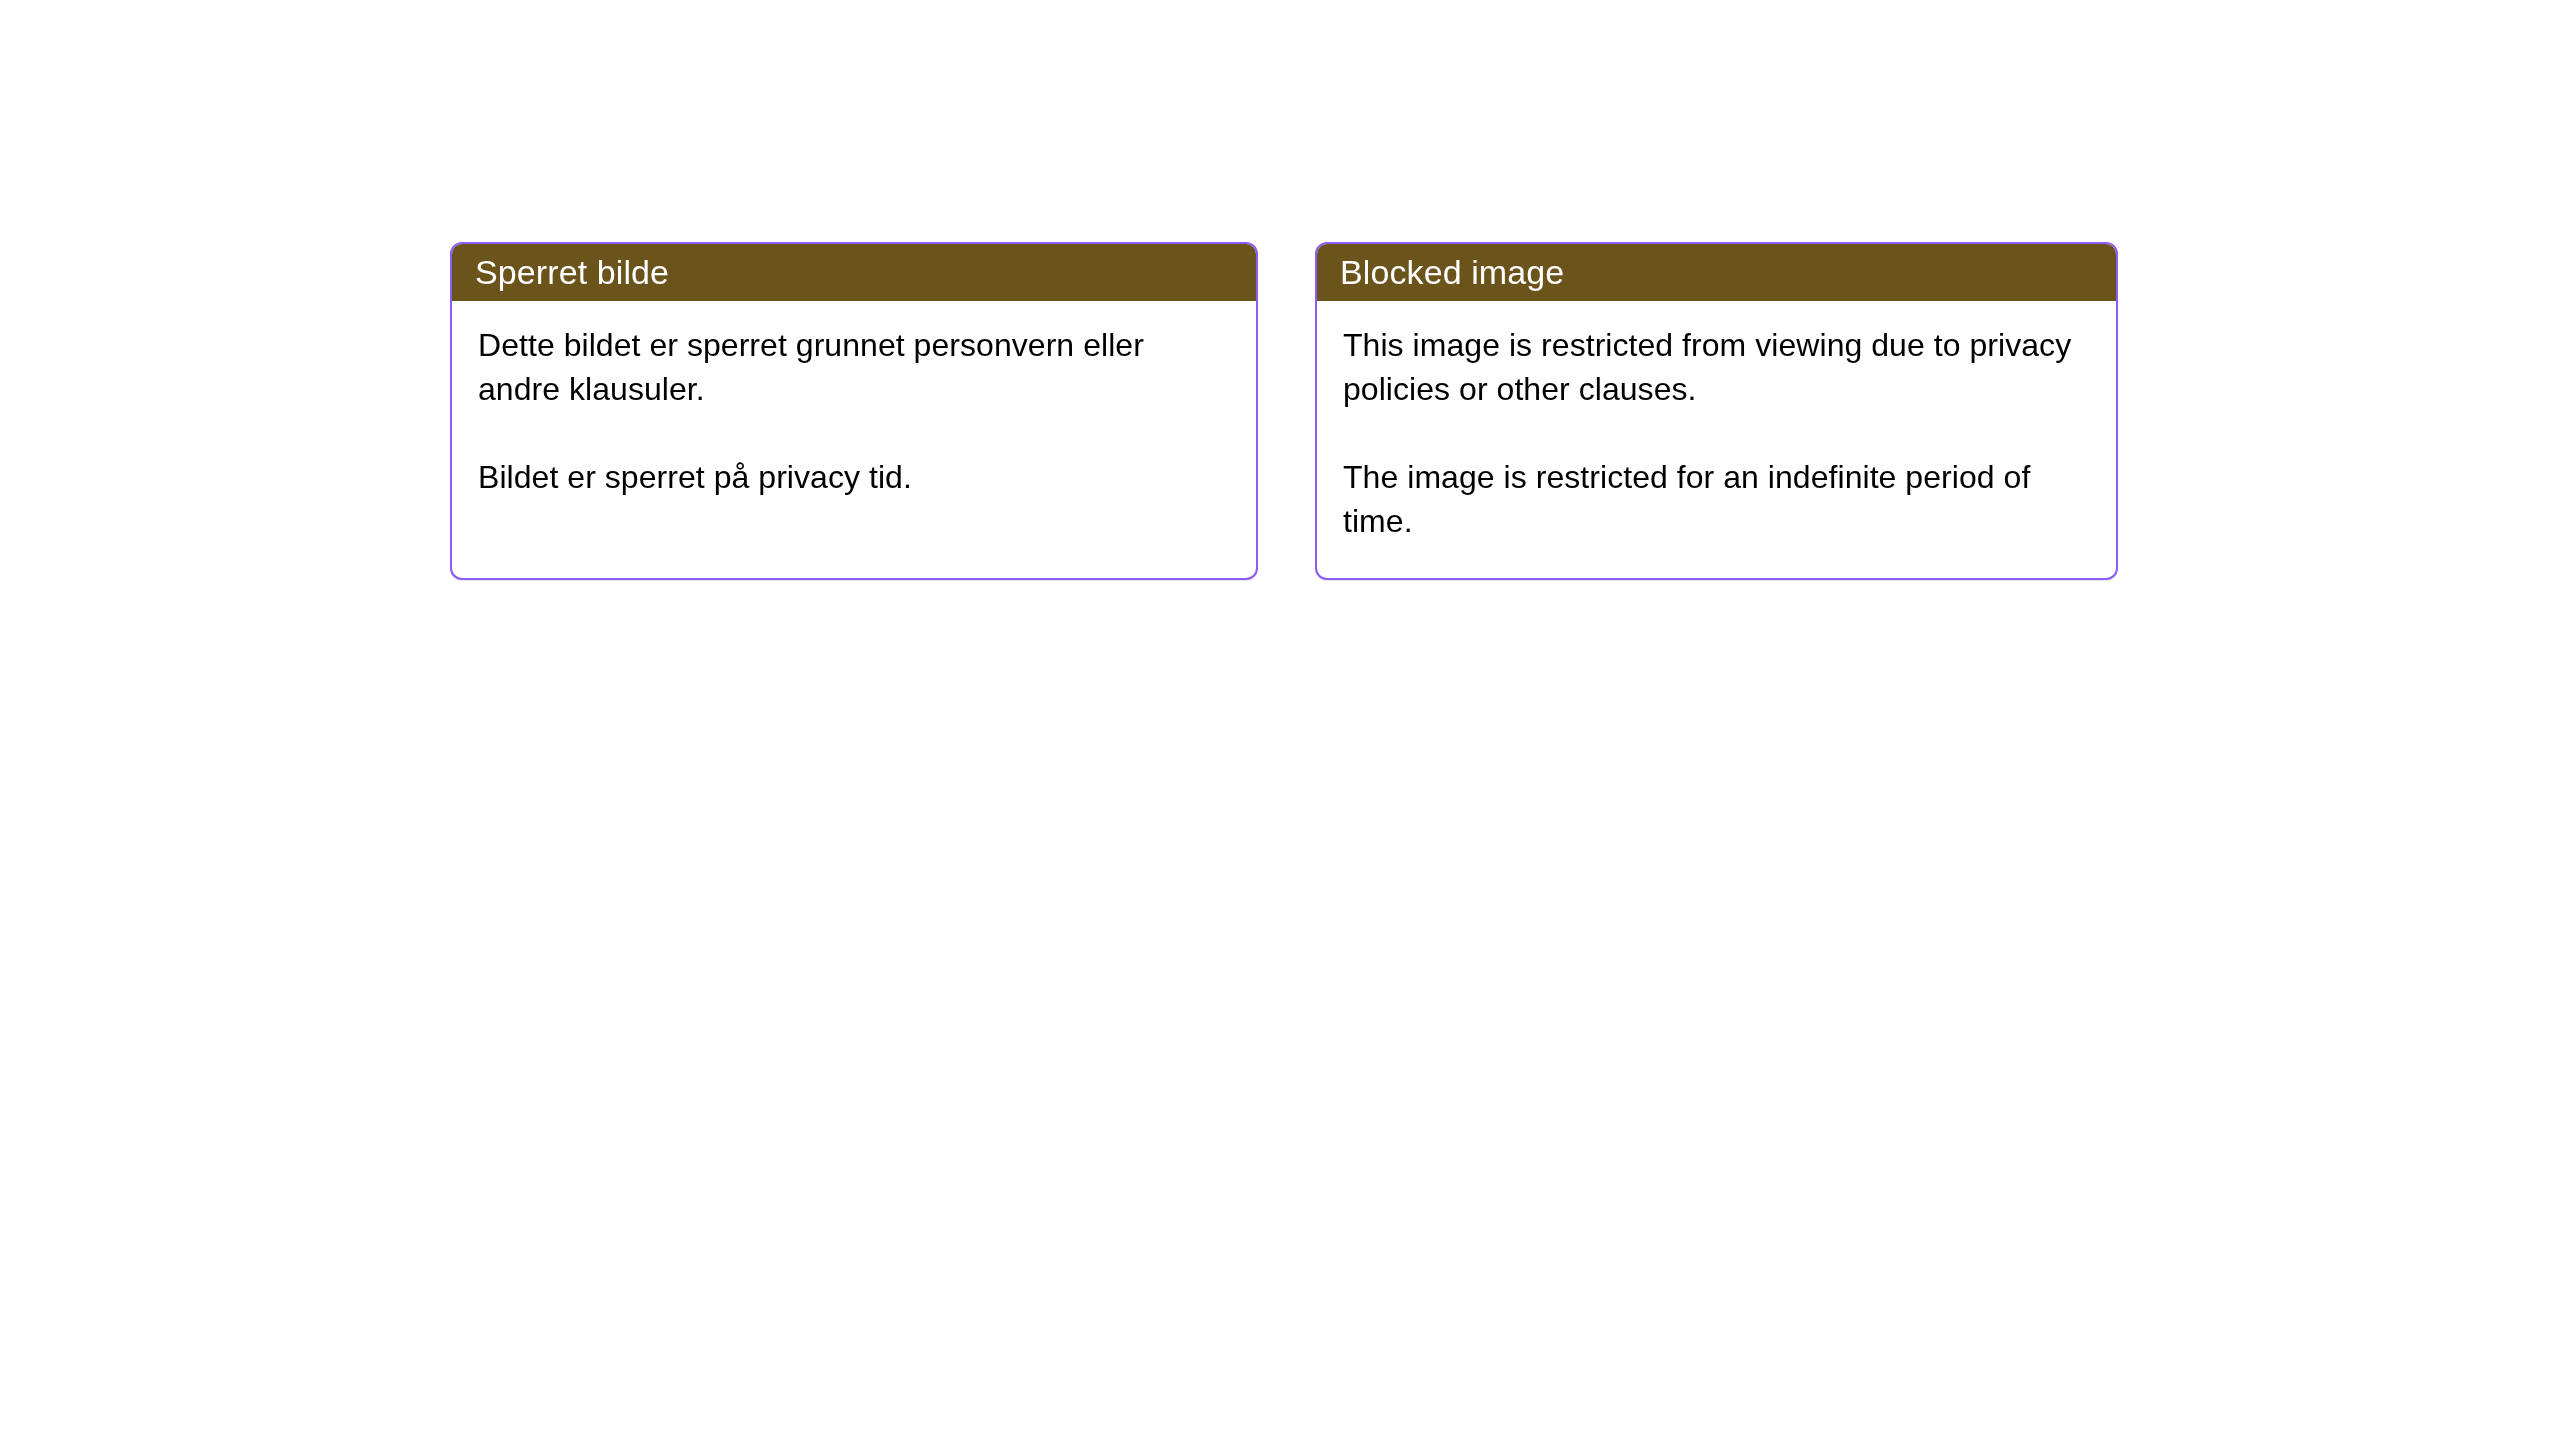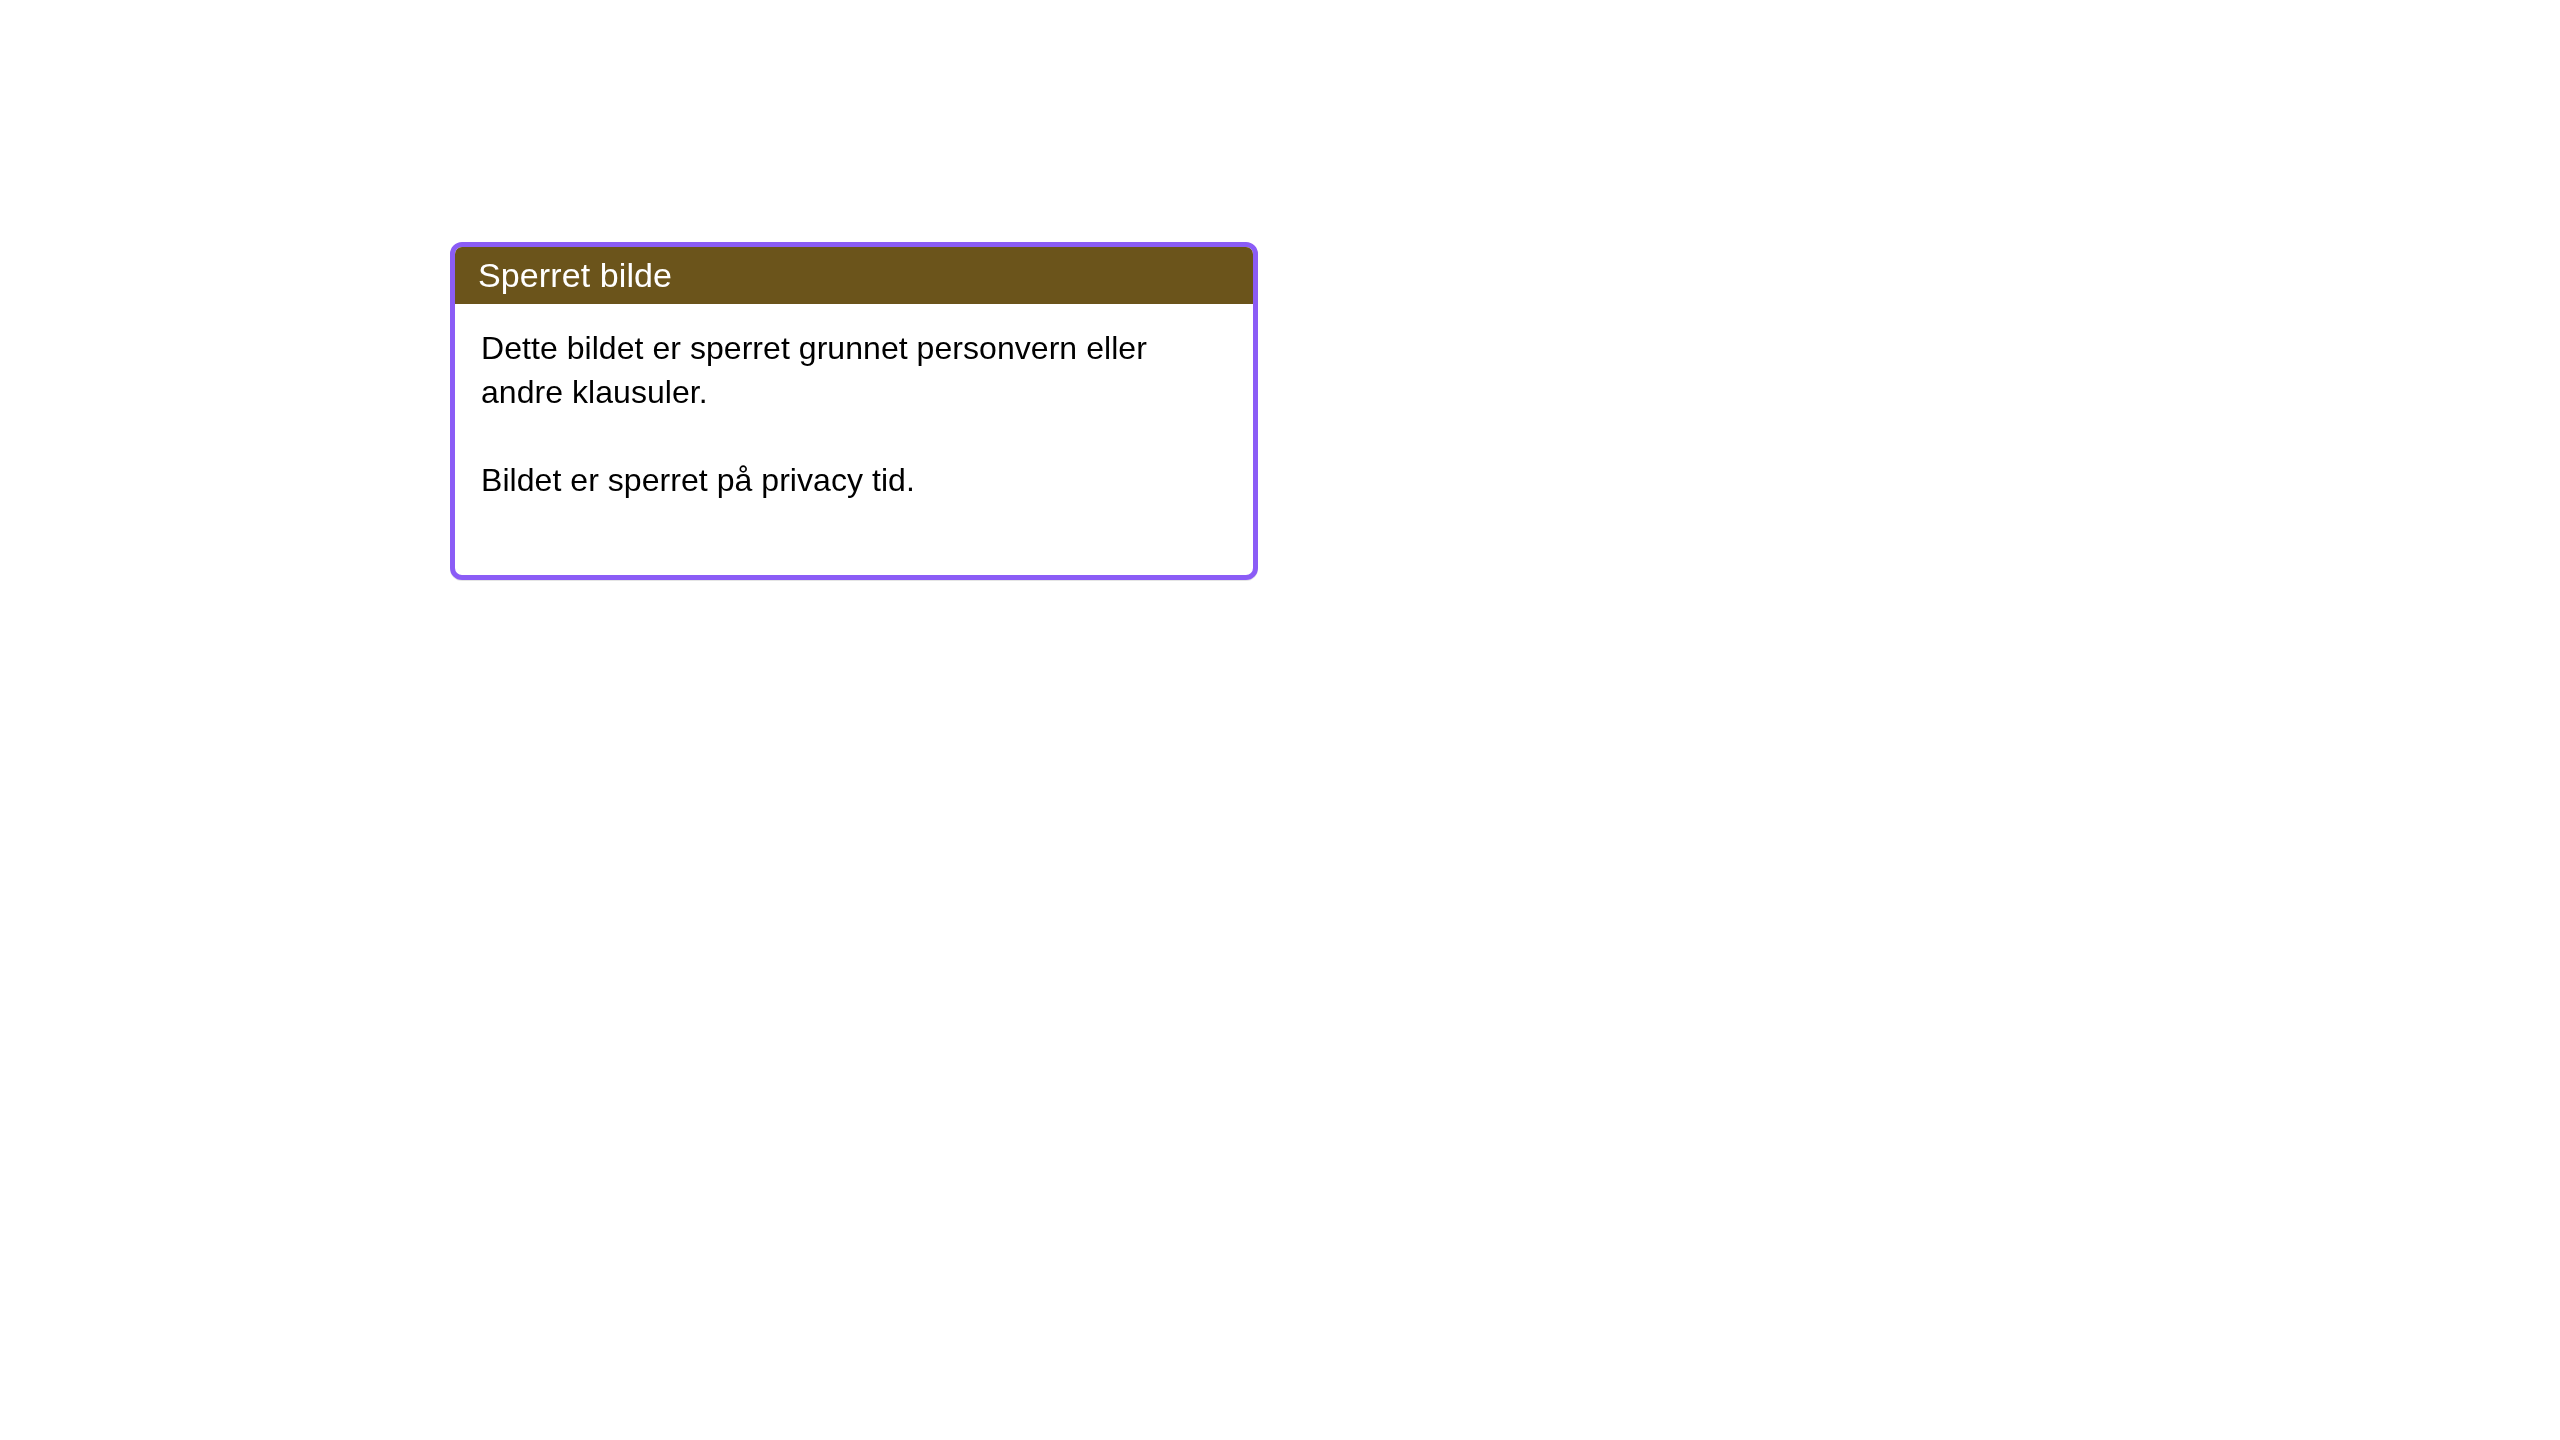--- a/index.html
+++ b/index.html
@@ -21,21 +21,21 @@
     width: 2560px;
     height: 1440px;
     background: #ffffff;
   }
 
   .notice-card {
     position: absolute;
     top: 242px;
     box-sizing: border-box;
     background: #ffffff;
-    border: 5px solid #8b5cf6;
+    border: 2px solid #8b5cf6;
     border-radius: 12px;
     overflow: hidden;
     box-shadow: 0 1px 0 rgba(0,0,0,0.10);
   }
 
   #card-no {
     left: 450px;
     width: 808px;
     height: 338px;
   }
@@ -95,14 +95,24 @@
     <div class="card-header">
       <div class="card-title">Sperret bilde</div>
     </div>
     <div class="card-body">
       <p class="card-paragraph">Dette bildet er sperret grunnet personvern eller andre klausuler.</p>
       <div class="paragraph-gap"></div>
       <p class="card-paragraph">Bildet er sperret på privacy tid.</p>
     </div>
   </div>
 
+  <div class="notice-card" id="card-en">
+    <div class="card-header">
+      <div class="card-title">Blocked image</div>
+    </div>
+    <div class="card-body">
+      <p class="card-paragraph">This image is restricted from viewing due to privacy policies or other clauses.</p>
+      <div class="paragraph-gap"></div>
+      <p class="card-paragraph">The image is restricted for an indefinite period of time.</p>
+    </div>
+  </div>
 
 </div>
 
 </body></html>

